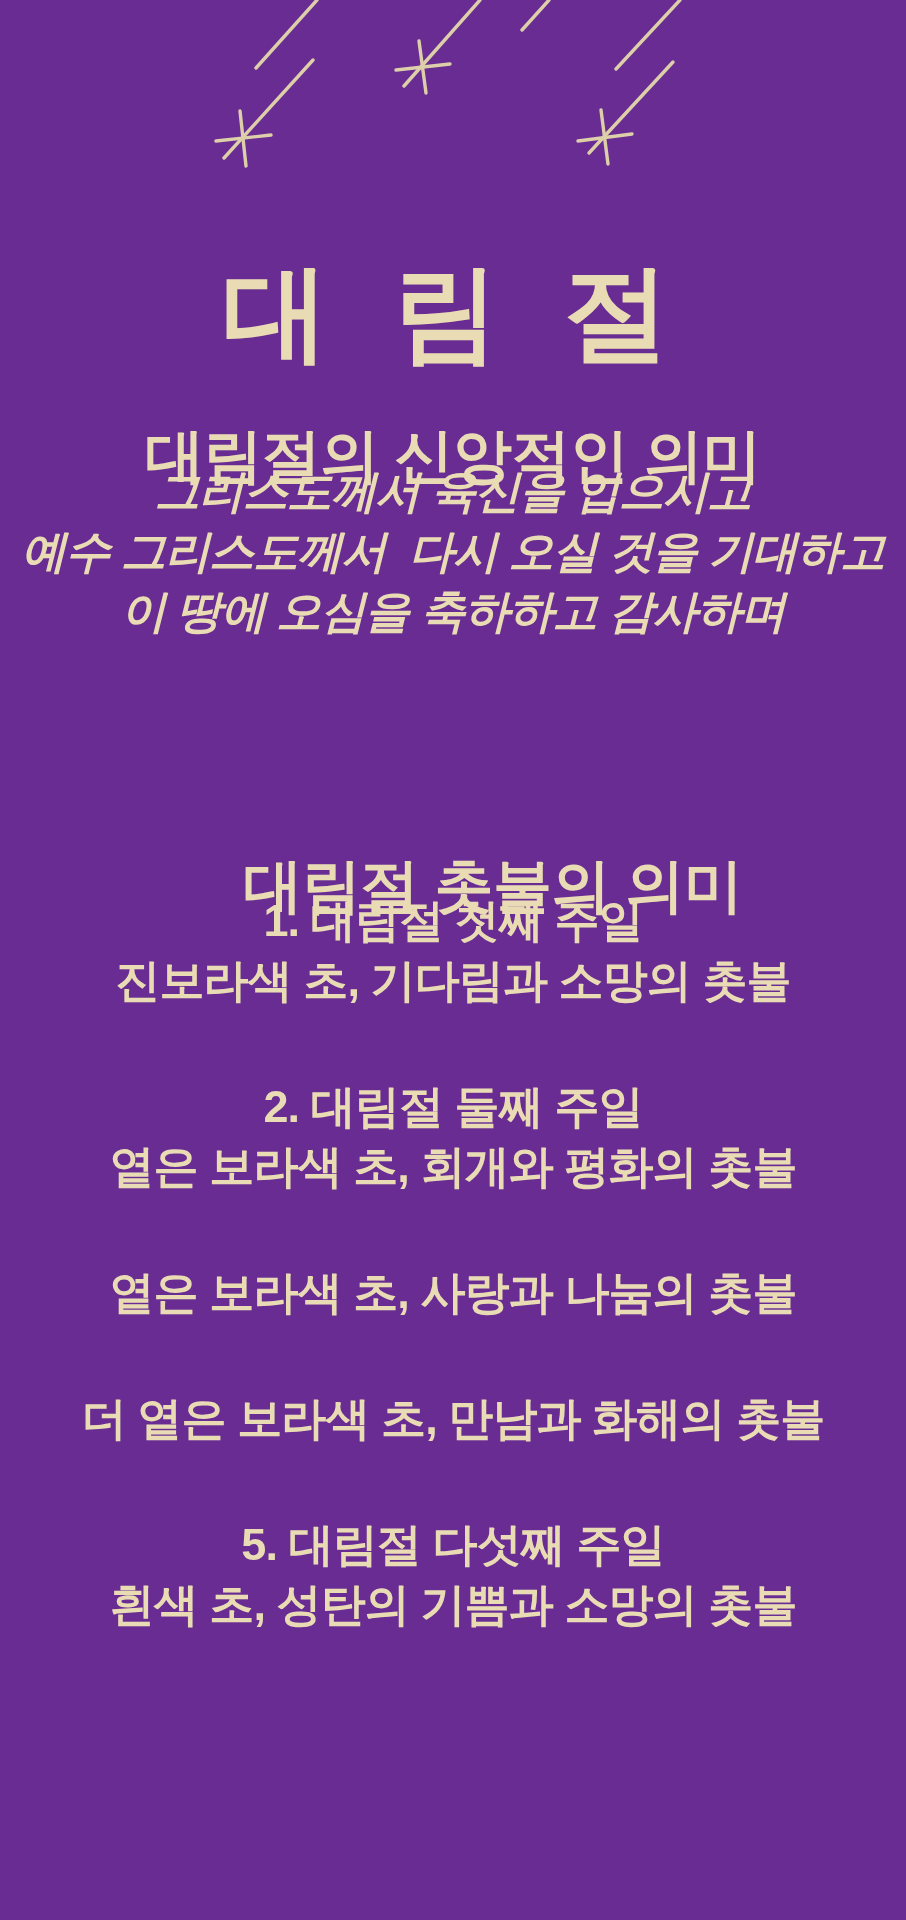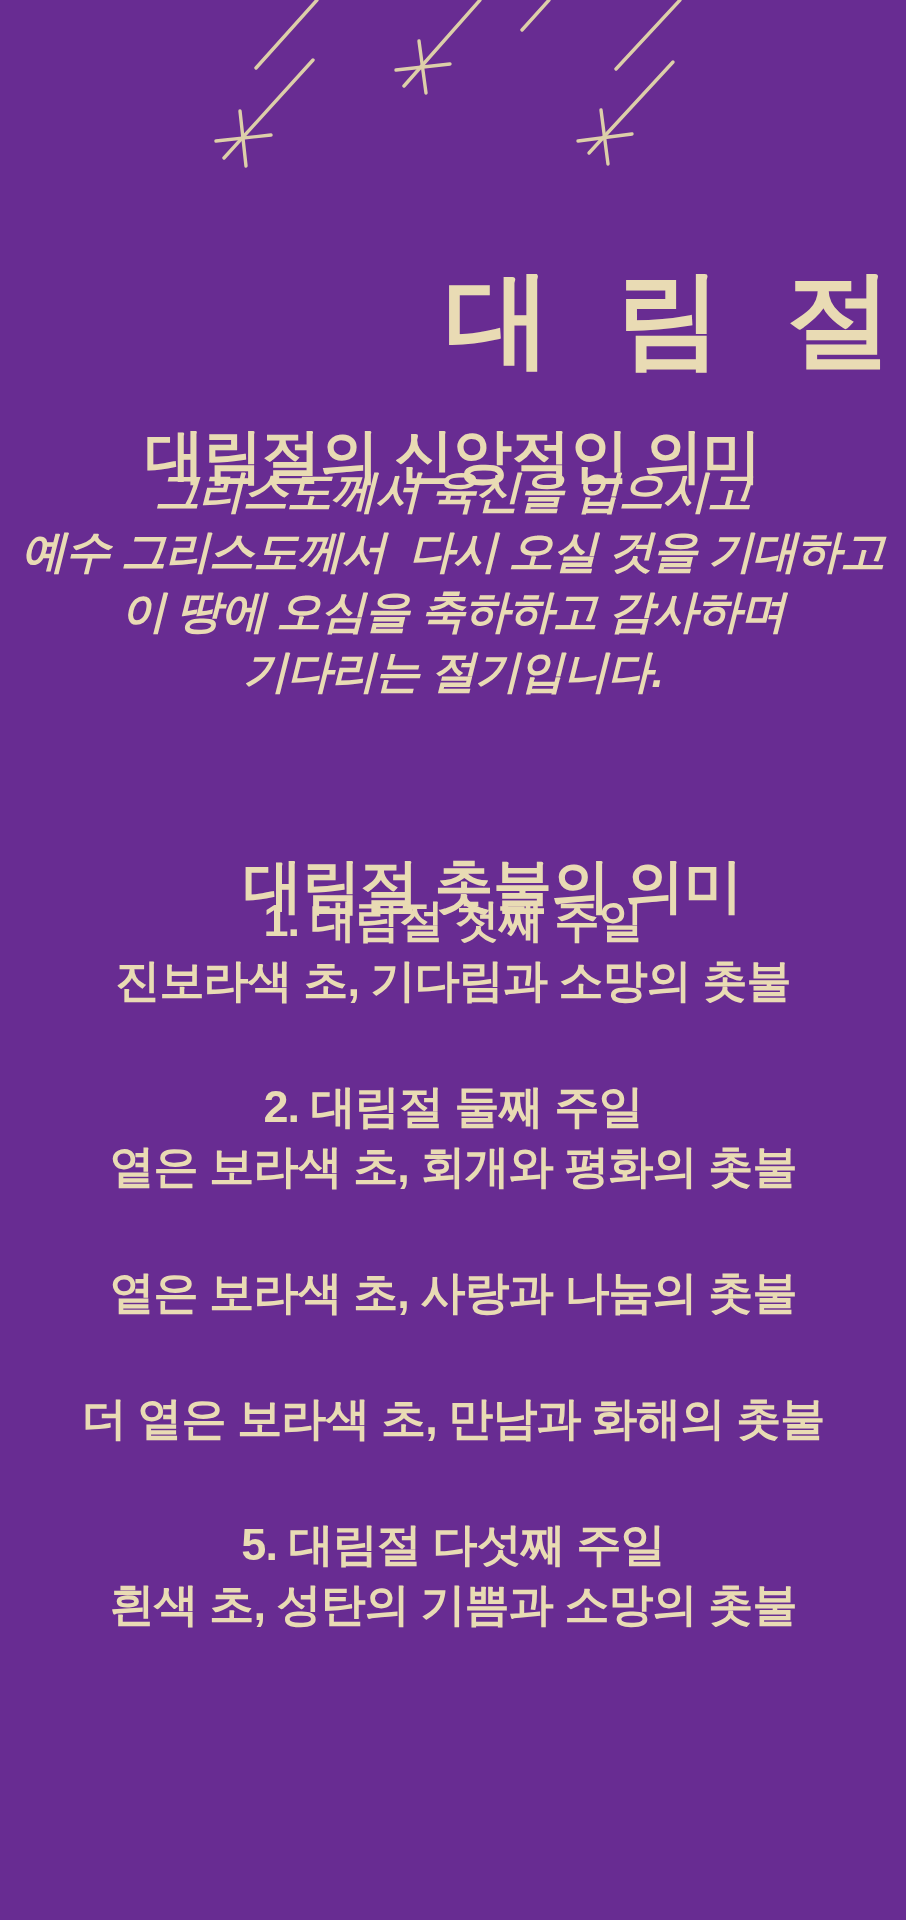--- a/index.html
+++ b/index.html
@@ -24,24 +24,24 @@
     width: 906px;
     height: 230px;
   }
   .decor line {
     stroke: #DDCFA9;
     stroke-width: 3.4;
     stroke-linecap: round;
   }
   .title {
     position: absolute;
-    top: 184px;
+    top: 178px;
     left: 0;
     width: 100%;
-    text-align: right;
+    text-align: center;
     font-family: "DejaVu Serif", "Liberation Serif", serif;
     font-size: 106px;
     font-weight: 700;
     line-height: 1.18;
     letter-spacing: 0.13em;
     white-space: pre-wrap;
   }
   .section-heading {
     position: absolute;
     left: 0;
@@ -122,21 +122,20 @@
   </svg>
 
   <h1 class="title">대 림 절</h1>
 
   <h2 class="section-heading heading-meaning">대림절의 신앙적인 의미</h2>
 
   <div class="body-text">
     <p>그리스도께서 육신을 입으시고</p>
     <p>예수 그리스도께서  다시 오실 것을 기대하고</p>
     <p>이 땅에 오심을 축하하고 감사하며</p>
-    <p>기다리는 절기입니다.</p>
   </div>
 
   <h2 class="section-heading heading-candles">대림절 촛불의 의미</h2>
 
   <div class="candle-list">
     <div class="candle-item">
       <span class="line">1. 대림절 첫째 주일</span>
       <span class="line">진보라색 초, 기다림과 소망의 촛불</span>
     </div>
     <div class="candle-item">

